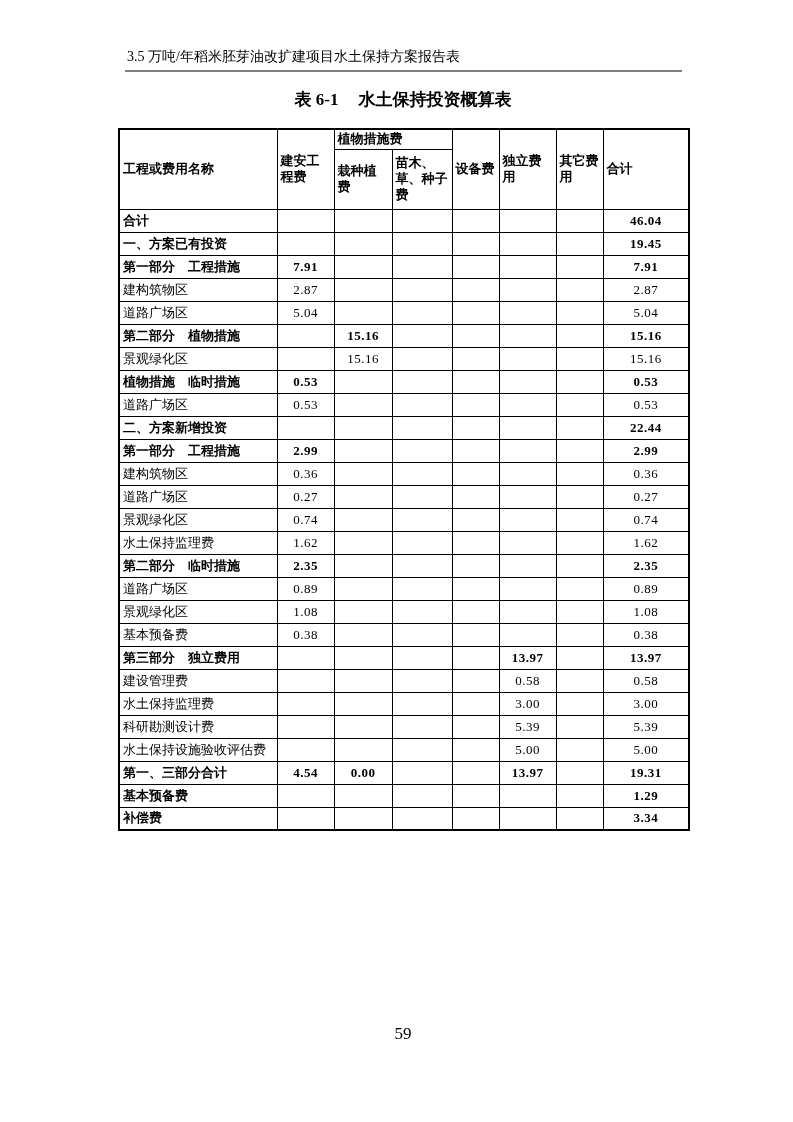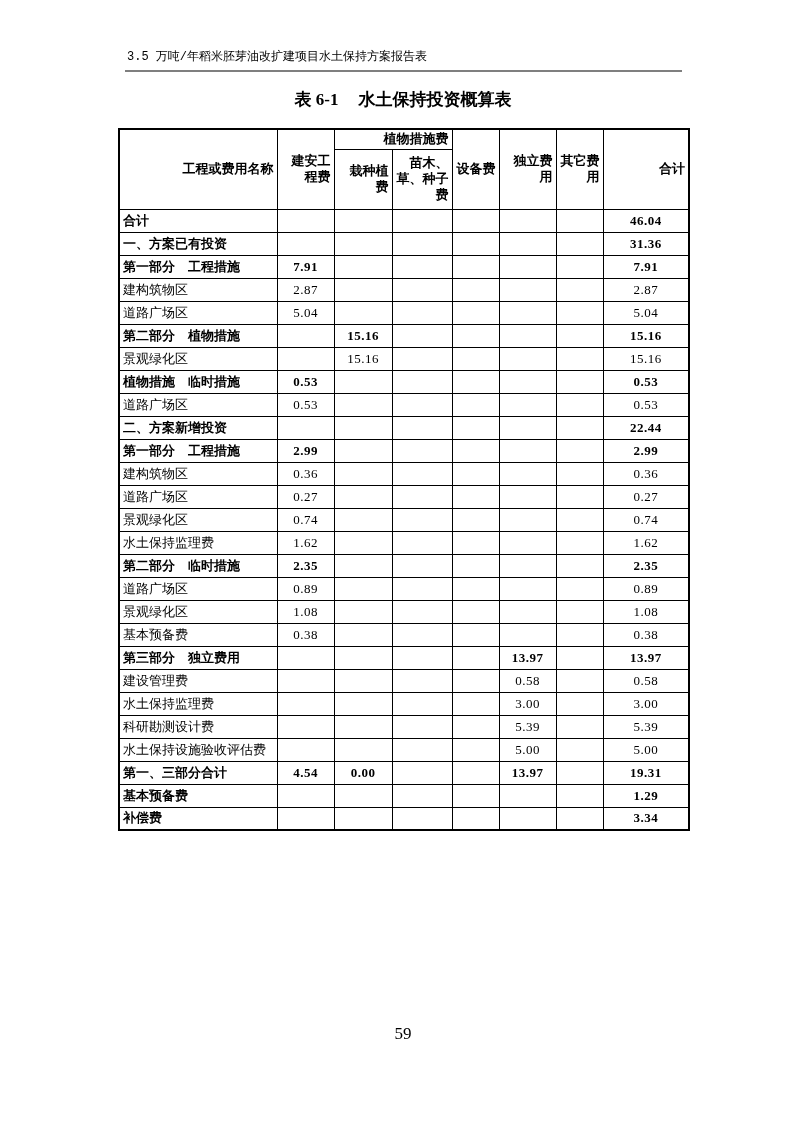--- a/index.html
+++ b/index.html
@@ -11,23 +11,22 @@
     width: 793px;
     height: 1122px;
     position: relative;
     font-family: "Liberation Serif", "DejaVu Serif", serif;
     color: #000;
   }
   .running-header {
     position: absolute;
     left: 127px;
     top: 48px;
-    font-size: 12px;
+    font-size: 14px;
     white-space: nowrap;
-    font-family: Liberation Mono, monospace;
   }
   .header-rule {
     position: absolute;
     left: 125px;
     top: 70px;
     width: 557px;
     height: 2px;
     background: #7f7f7f;
   }
   .caption {
@@ -53,21 +52,21 @@
   table.estimate th,
   table.estimate td {
     border: 1px solid #000;
     font-size: 13px;
     padding: 1px 3px;
     vertical-align: middle;
     overflow: hidden;
   }
   table.estimate thead th {
     font-weight: bold;
-    text-align: right;
+    text-align: left;
     line-height: 1.25;
   }
   tr.head-top { height: 20px; }
   tr.head-bottom { height: 60px; }
   tbody tr { height: 23px; }
   td.label-cell {
     text-align: left;
     padding-left: 5px;
     line-height: 1.2;
   }
@@ -135,21 +134,21 @@
         <td class="num-cell">46.04</td>
       </tr>
       <tr class="bold-row">
         <td class="label-cell">一、方案已有投资</td>
         <td class="num-cell"></td>
         <td class="num-cell"></td>
         <td class="num-cell"></td>
         <td class="num-cell"></td>
         <td class="num-cell"></td>
         <td class="num-cell"></td>
-        <td class="num-cell">31.36</td>
+        <td class="num-cell">19.45</td>
       </tr>
       <tr class="bold-row">
         <td class="label-cell">第一部分　工程措施</td>
         <td class="num-cell">7.91</td>
         <td class="num-cell"></td>
         <td class="num-cell"></td>
         <td class="num-cell"></td>
         <td class="num-cell"></td>
         <td class="num-cell"></td>
         <td class="num-cell">7.91</td>

